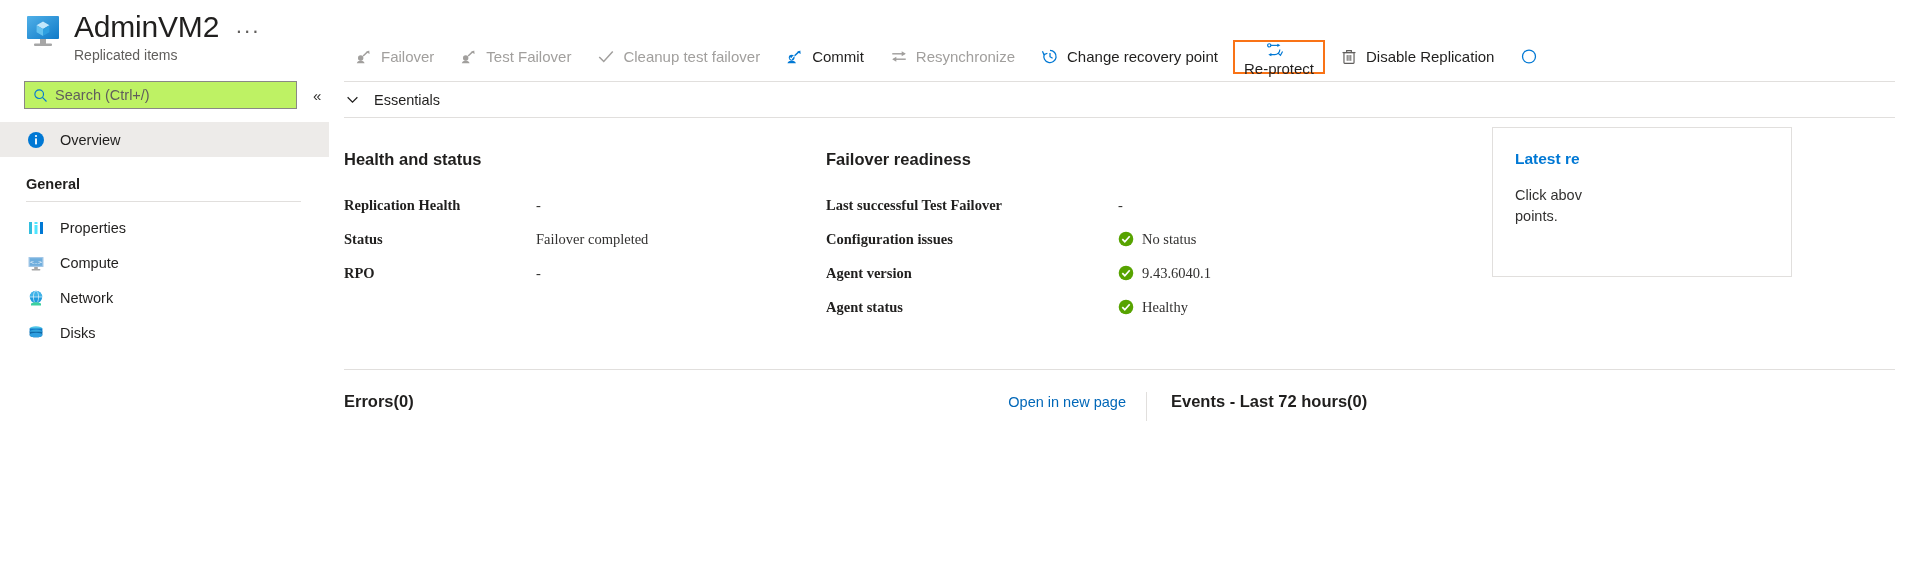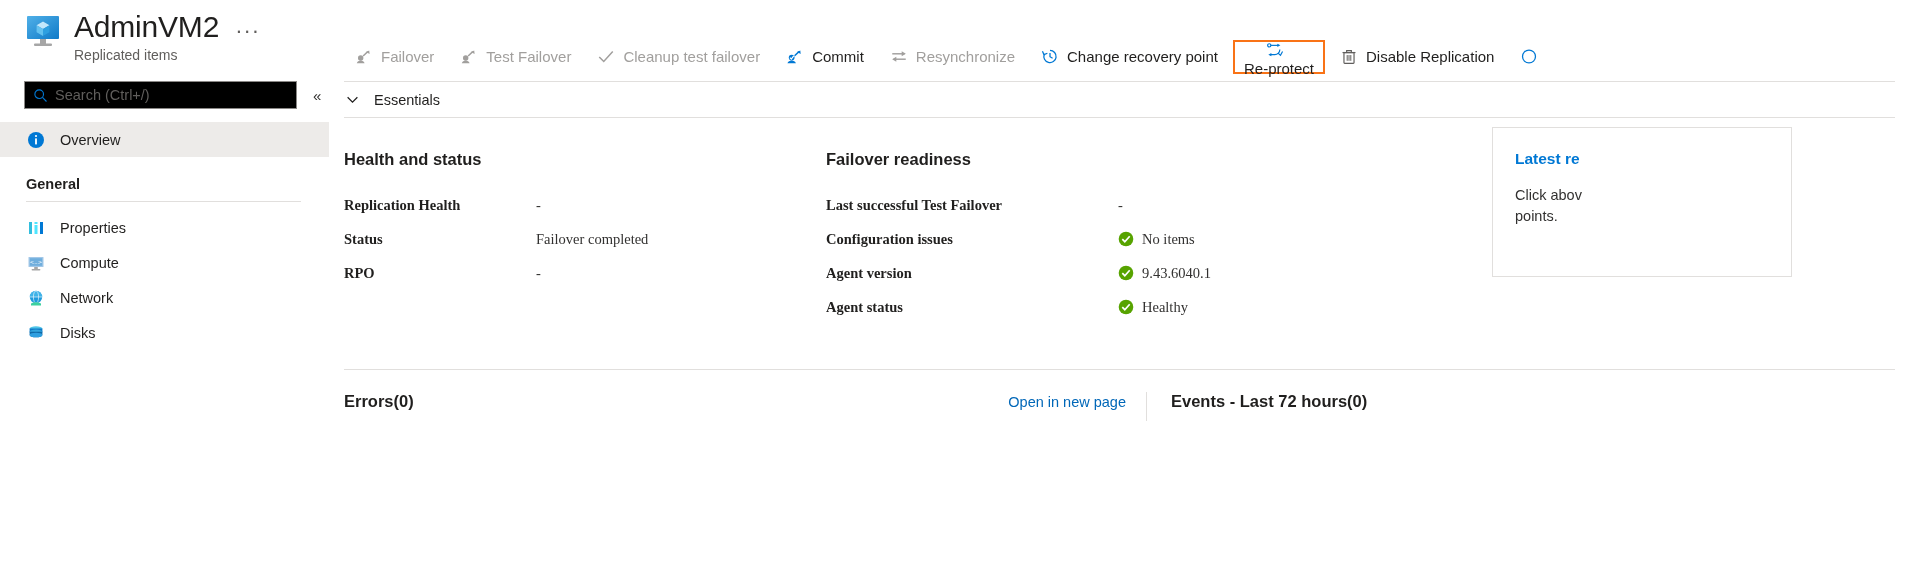--- a/index.html
+++ b/index.html
@@ -79,21 +79,21 @@
     margin: 17px 0 0 0;
     padding-left: 24px;
   }
   .search-box {
     width: 296px;
     height: 28px;
     border: 1px solid #8a8886;
     box-sizing: border-box;
     display: flex;
     align-items: center;
-    background: #000000;
+    background: #bef264;
     padding: 0 6px;
   }
   .search-ico {
     width: 15px;
     height: 15px;
     margin: 0 7px 0 2px;
     flex-shrink: 0;
   }
   .search-input {
     border: 0;
@@ -605,21 +605,21 @@
 
           <div class="kv">
             <div class="k">Configuration issues</div>
             <div class="v">
               <span class="ok-ico">
                 <svg width="16" height="16" viewBox="0 0 16 16">
                   <circle cx="8" cy="8" r="7.3" fill="#57a300"></circle>
                   <polyline points="4.3,8.2 6.8,10.7 11.7,5.3" fill="none" stroke="#fff" stroke-width="1.7"></polyline>
                 </svg>
               </span>
-              <span>No items</span>
+              <span>No status</span>
             </div>
           </div>
 
           <div class="kv">
             <div class="k">Agent version</div>
             <div class="v">
               <span class="ok-ico">
                 <svg width="16" height="16" viewBox="0 0 16 16">
                   <circle cx="8" cy="8" r="7.3" fill="#57a300"></circle>
                   <polyline points="4.3,8.2 6.8,10.7 11.7,5.3" fill="none" stroke="#fff" stroke-width="1.7"></polyline>

